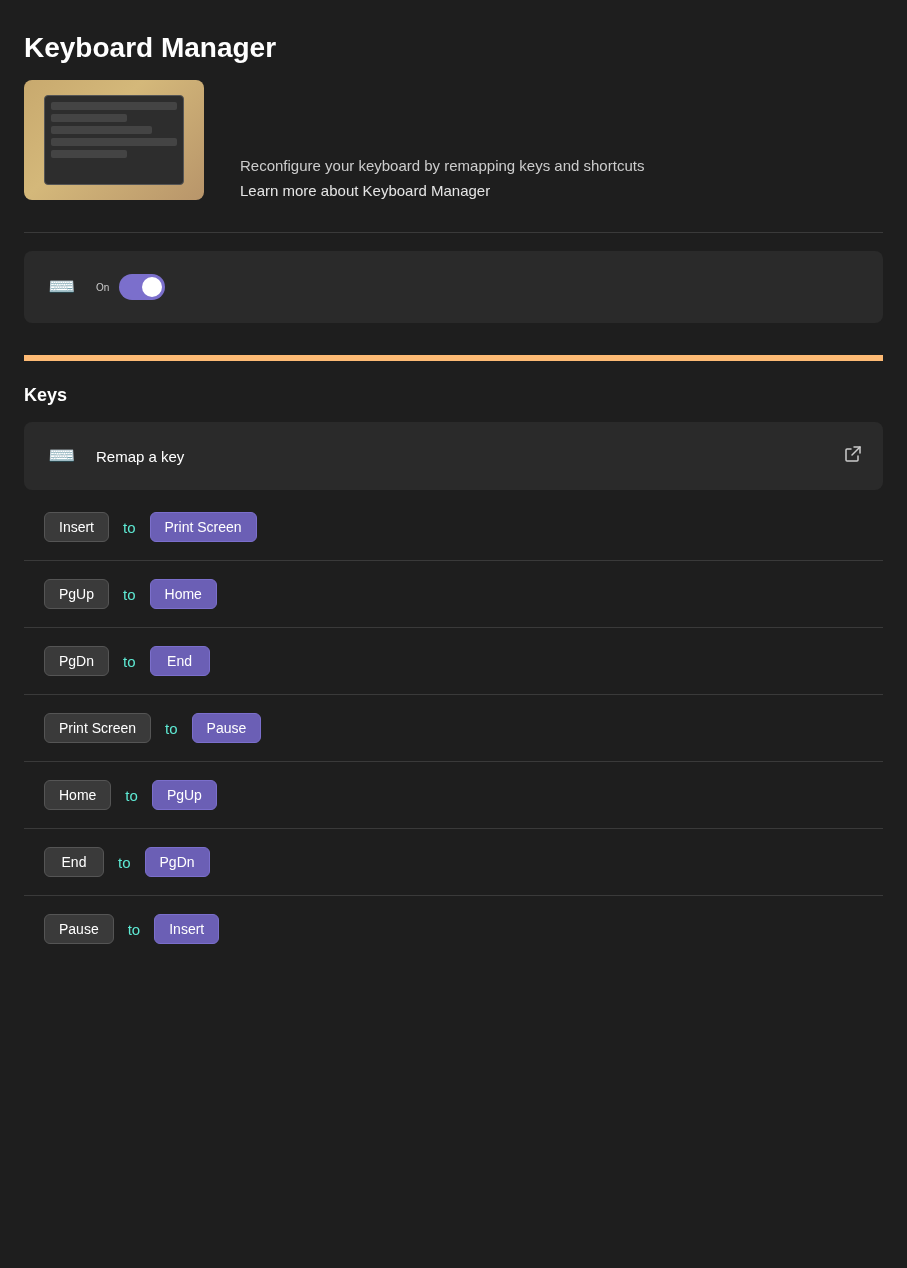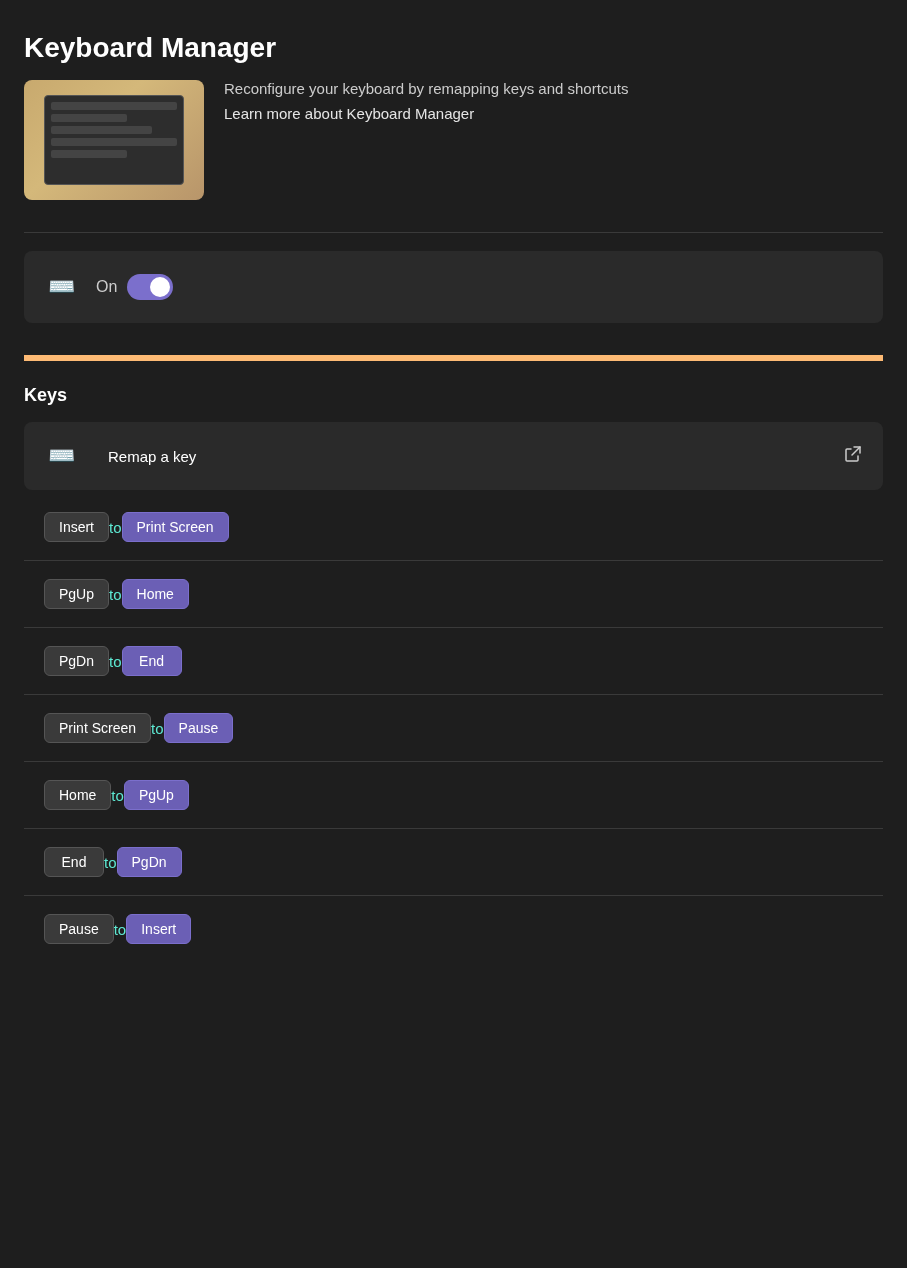--- a/index.html
+++ b/index.html
@@ -14,22 +14,22 @@
 
     .page-title {
       font-size: 28px;
       font-weight: 600;
       margin-bottom: 16px;
       color: #ffffff;
     }
 
     .hero-section {
       display: flex;
-      align-items: flex-start;
-      gap: 20px;
+      align-items: flex-end;
+      gap: 36px;
       margin-bottom: 32px;
     }
 
     .hero-image {
       width: 180px;
       height: 120px;
       background: linear-gradient(135deg, #c8a96e 0%, #d4b87a 40%, #b8956a 100%);
       border-radius: 8px;
       display: flex;
       align-items: center;
@@ -110,21 +110,21 @@
       cursor: pointer;
     }
 
     .enable-control {
       display: flex;
       align-items: center;
       gap: 10px;
     }
 
     .on-label {
-      font-size: 16px;
+      font-size: 10px;
       color: #cccccc;
     }
 
     .toggle {
       width: 46px;
       height: 26px;
       background: #7b6fcc;
       border-radius: 13px;
       position: relative;
       cursor: pointer;
@@ -172,37 +172,37 @@
       justify-content: center;
       font-size: 22px;
       flex-shrink: 0;
     }
 
     .remap-header-text { flex: 1; }
 
     .remap-header-title {
       font-size: 15px;
       font-weight: 500;
-      margin-left: 12px;
     }
 
     .remap-header-sub {
       font-size: 13px;
       color: #999;
     }
 
     .remap-header-action {
       font-size: 20px;
       color: #cccccc;
       cursor: pointer;
     }
 
     .key-mapping-row {
       display: flex;
       align-items: center;
+      gap: 14px;
       padding: 18px 20px;
       border-bottom: 1px solid #3a3a3a;
     }
 
     .key-mapping-row:last-child { border-bottom: none; }
 
     .key-badge {
       display: inline-flex;
       align-items: center;
       justify-content: center;

